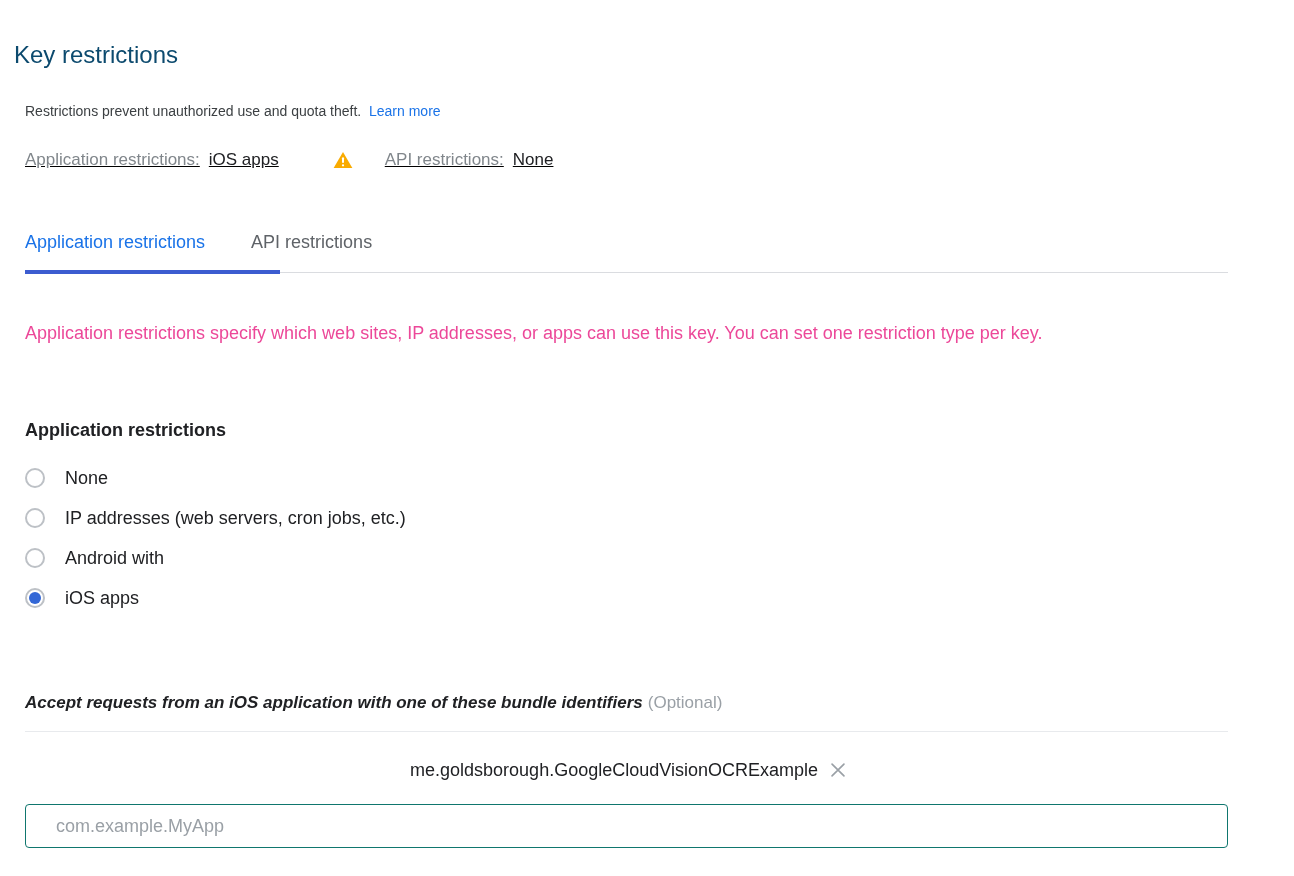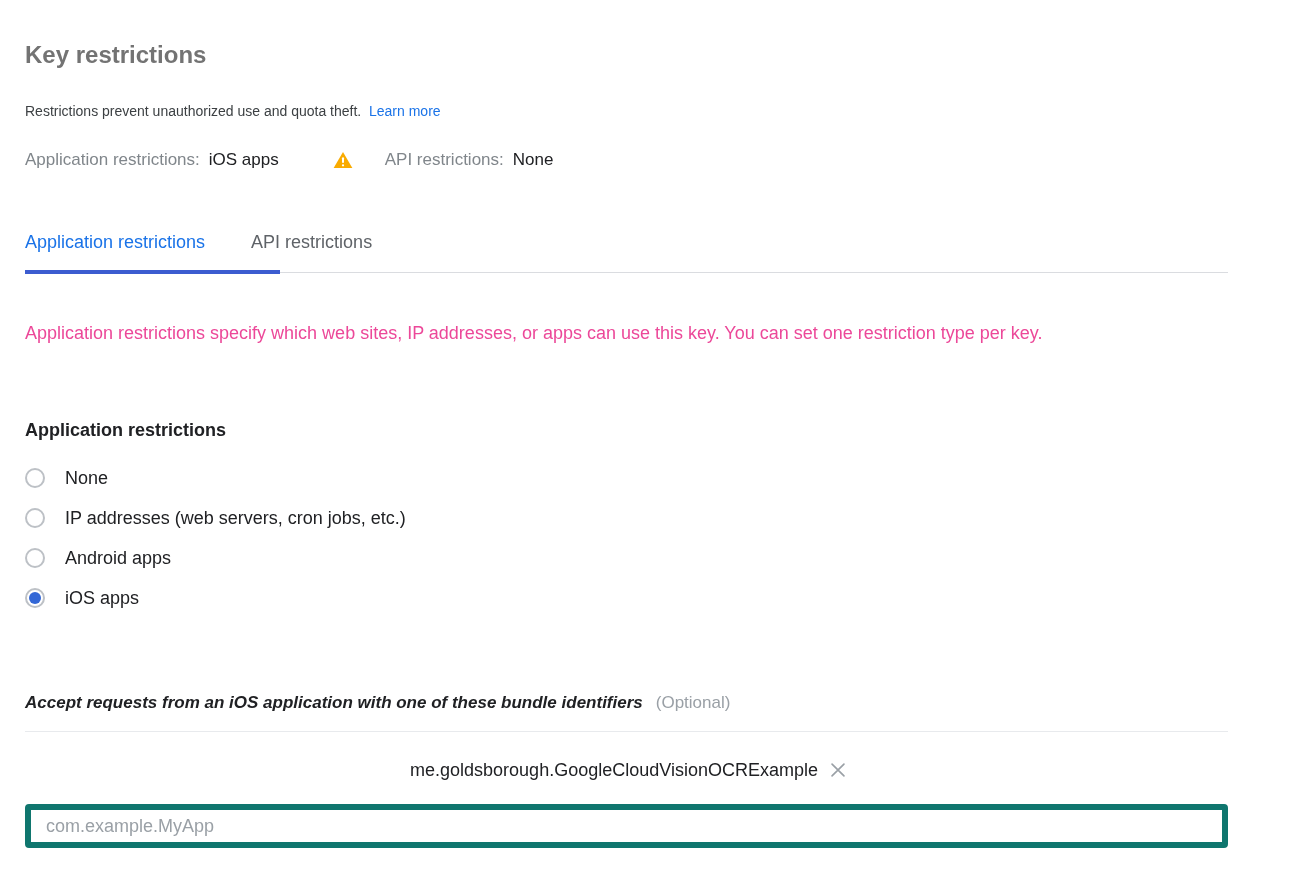--- a/index.html
+++ b/index.html
@@ -16,26 +16,26 @@
     position: relative;
     width: 1294px;
     height: 876px;
     background: #ffffff;
     overflow: hidden;
   }
 
   
   .page-title {
     position: absolute;
-    left: 25px;
+    left: 14px;
     top: 39px;
     font-size: 24px;
     line-height: 32px;
-    font-weight: 700;
-    color: #737373;
+    font-weight: 400;
+    color: #0c4a6e;
     letter-spacing: 0;
   }
   .subtitle-row {
     position: absolute;
     left: 25px;
     top: 98px;
     font-size: 14px;
     line-height: 26px;
     color: #3c4043;
     white-space: nowrap;
@@ -47,20 +47,21 @@
   }
   .summary-row {
     position: absolute;
     left: 25px;
     top: 147px;
     display: flex;
     align-items: center;
     font-size: 17px;
     line-height: 26px;
     white-space: nowrap;
+    text-decoration: underline;
   }
   .summary-label {
     color: #80868b;
     font-weight: 400;
   }
   .summary-value {
     color: #202124;
     font-weight: 500;
     margin-left: 9px;
   }
@@ -188,21 +189,21 @@
     white-space: nowrap;
   }
   .bundle-heading .bold {
     font-weight: 700;
     color: #202124;
     font-style: italic;
   }
   .bundle-heading .optional {
     color: #9aa0a6;
     font-weight: 400;
-    margin-left: 13px;
+    margin-left: 5px;
   }
   .bundle-divider {
     position: absolute;
     left: 25px;
     top: 731px;
     width: 1203px;
     height: 1px;
     background: #e8eaed;
   }
 
@@ -240,27 +241,27 @@
   .bundle-input-wrap {
     position: absolute;
     left: 25px;
     top: 804px;
     width: 1203px;
     height: 44px;
   }
   .bundle-input {
     width: 100%;
     height: 100%;
-    border: 6px solid #0f766e;
+    border: 1px solid #0f766e;
     border-radius: 4px;
     background: #ffffff;
     font-family: "Liberation Sans", sans-serif;
     font-size: 18px;
     color: #8b5cf6;
-    padding: 0 15px;
+    padding: 0 30px;
     outline: none;
   }
   .bundle-input::placeholder {
     color: #9aa0a6;
     opacity: 1;
   }
 </style>
 </head>
 <body>
 
@@ -308,21 +309,21 @@
     <div class="radio-row">
       <span class="radio-outer">
           <span class="radio-dot"></span>
         </span>
       <span class="radio-label">IP addresses (web servers, cron jobs, etc.)</span>
     </div>
     <div class="radio-row">
       <span class="radio-outer">
           <span class="radio-dot"></span>
         </span>
-      <span class="radio-label">Android apps</span>
+      <span class="radio-label">Android with</span>
     </div>
     <div class="radio-row selected">
       <span class="radio-outer">
           <span class="radio-dot"></span>
         </span>
       <span class="radio-label">iOS apps</span>
     </div>
   </div>
 
   <div class="bundle-heading">

